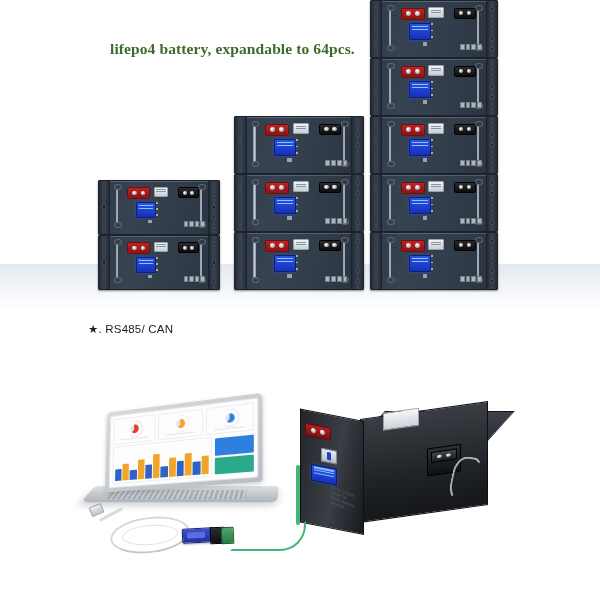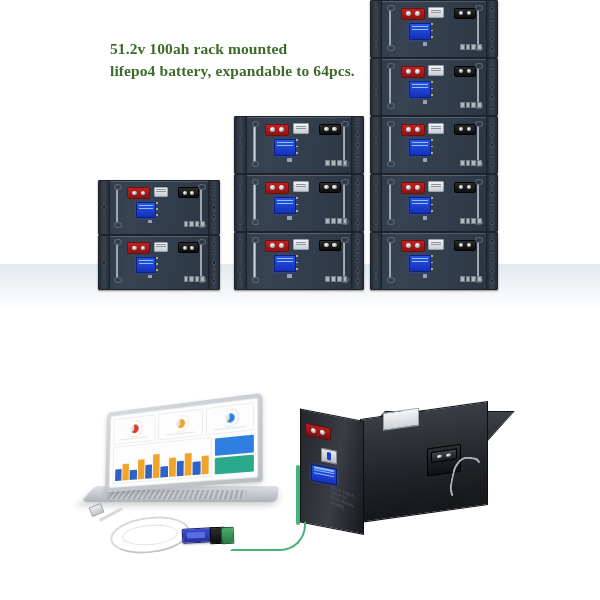--- a/index.html
+++ b/index.html
@@ -241,21 +241,20 @@
     position:absolute;left:296px;top:70px;width:4px;height:60px;
     background:#46b377;border-radius:2px;
   }
 </style>
 </head>
 <body>
 
 <div class="stage">
 
   <div class="headline">
-    <div>51.2v 100ah rack mounted</div>
     <div>lifepo4 battery, expandable to 64pcs.</div>
   </div>
 
   <div class="stacks">
     <div class="reflect"></div>
 
     <div class="column" id="col-left" style="left: 98px; top: 180px; width: 120px; height: 108px;">
         <div class="unit" style="width: 120px; height: 53px; position: absolute; left: 0px; top: 0px;">
           <div class="ear l" style="">
             <i></i>
@@ -717,20 +716,21 @@
             <i style="width:2.772px;height:4.2px;"></i>
             <i style="width:2.772px;height:4.2px;"></i>
             <i style="width:2.772px;height:4.2px;"></i>
             <i style="width:2.772px;height:4.2px;"></i>
           </div>
         </div>
       </div>
   </div>
 
   <div class="feature">
+    <div class="f-title">★. RS485/ CAN</div>
   </div>
 
   <div class="photo">
 
     <div class="laptop">
       <div class="base"></div>
       <div class="keys"></div>
       <div class="lid">
         <div class="screen">
           <div class="dash-top" id="gauges">

